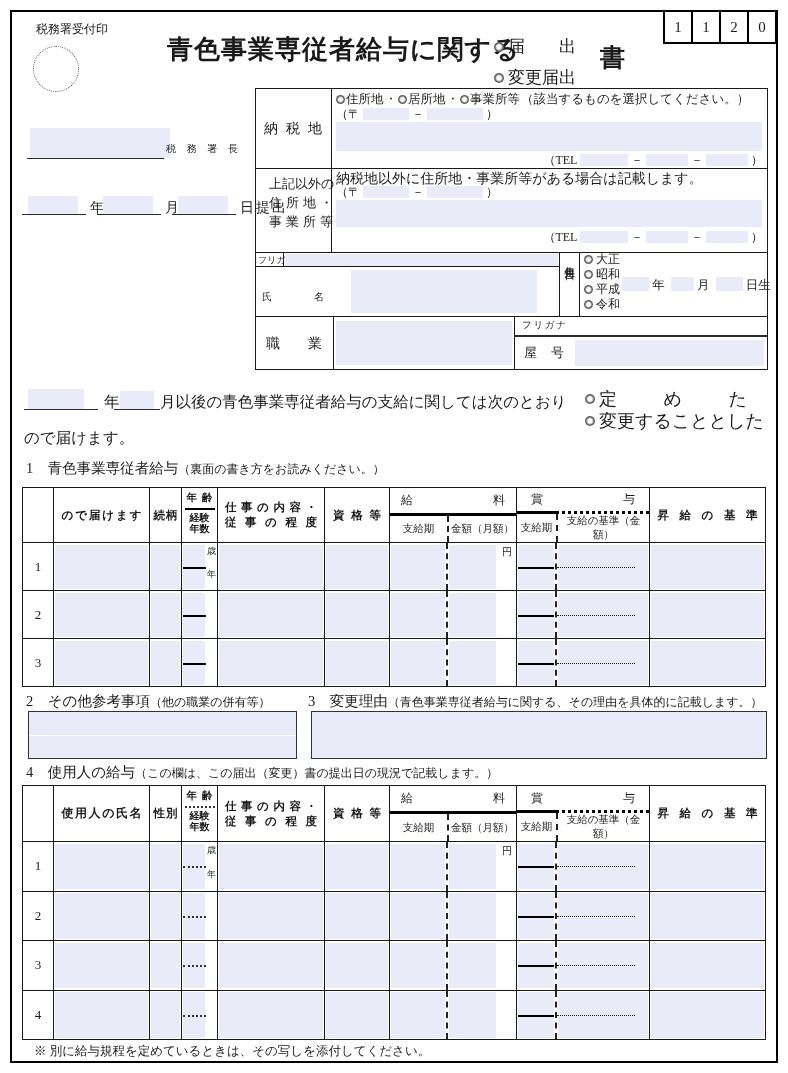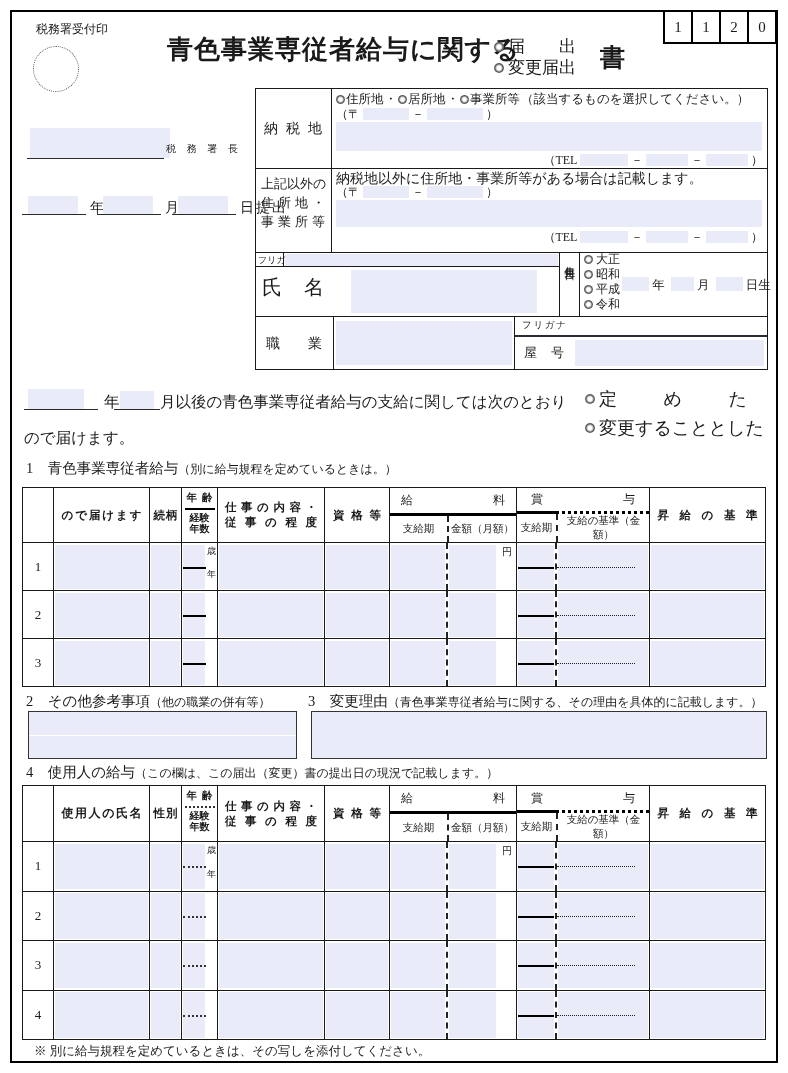--- a/index.html
+++ b/index.html
@@ -54,21 +54,21 @@
     <div class="codebox">1</div>
     <div class="codebox">2</div>
     <div class="codebox">0</div>
   </div>
 
   <div class="t" style="left:167px;top:34px;font-size:26px;font-weight:bold;letter-spacing:1px;">青色事業専従者給与に関する</div>
   <div class="t" style="left:494px;top:36px;display:flex;align-items:center;gap:4px;">
     <span class="rd"></span>
     <span class="sp" style="width:68px;font-size:17px;">届出</span>
   </div>
-  <div class="t" style="left:494px;top:57px;display:flex;align-items:center;gap:4px;">
+  <div class="t" style="left:494px;top:67px;display:flex;align-items:center;gap:4px;">
     <span class="rd"></span>
     <span style="font-size:17px;">変更届出</span>
   </div>
   <div class="t" style="left:600px;top:42px;font-size:25px;font-weight:bold;">書</div>
 
   <div class="fb" style="left:30px;top:128px;width:140px;height:30px;"></div>
   <div class="ul" style="left:27px;top:158px;width:137px;"></div>
   <div class="t" style="left:166px;top:143px;font-size:10px;"><span class="sp" style="width:72px;">税務署長</span></div>
 
   <div class="fb" style="left:28px;top:196px;width:50px;height:18px;"></div>
@@ -117,21 +117,21 @@
     <div class="t" style="right:4px;top:64px;font-size:12px;">
       <span>（TEL</span>
       <span class="fi" style="width:48px;height:12px;"></span>
       <span>－</span>
       <span class="fi" style="width:42px;height:12px;"></span>
       <span>－</span>
       <span class="fi" style="width:42px;height:12px;"></span>
       <span>）</span>
     </div>
 
-    <div class="t" style="left:5px;top:85px;font-size:13px;line-height:19px;">
+    <div class="t" style="left:13px;top:85px;font-size:13px;line-height:19px;">
       <span class="sp" style="width:64px;">上記以外の</span><br>
       <span class="sp" style="width:64px;">住所地・</span><br>
       <span class="sp" style="width:64px;">事業所等</span>
     </div>
     <div class="t" style="left:80px;top:81px;font-size:14px;">納税地以外に住所地・事業所等がある場合は記載します。</div>
     <div class="t" style="left:80px;top:96px;font-size:12px;">
       <span>（〒</span>
       <span class="fi" style="width:46px;height:12px;"></span>
       <span>－</span>
       <span class="fi" style="width:56px;height:12px;"></span>
@@ -143,21 +143,21 @@
       <span class="fi" style="width:48px;height:12px;"></span>
       <span>－</span>
       <span class="fi" style="width:42px;height:12px;"></span>
       <span>－</span>
       <span class="fi" style="width:42px;height:12px;"></span>
       <span>）</span>
     </div>
 
     <div class="t" style="left:2px;top:166px;font-size:9px;"><span class="sp" style="width:23px;">フリガナ</span></div>
     <div class="fb" style="left:28.5px;top:164.5px;width:273px;height:12px;"></div>
-    <div class="t" style="left:6px;top:186px;font-size:20px;"><span class="sp" style="width:62px;">氏名</span></div>
+    <div class="t" style="left:6px;top:202px;font-size:10px;"><span class="sp" style="width:62px;">氏名</span></div>
     <div class="fb" style="left:95px;top:181px;width:186px;height:43px;"></div>
     <div class="t vt" style="left:306px;top:168px;font-size:11px;letter-spacing:1.5px;">生年月日</div>
     <div style="position:absolute;left:328px;top:164px;display:flex;flex-direction:column;gap:1.5px;">
       <div class="era-row">
           <span class="rd sm"></span>
           <span>大正</span>
         </div>
       <div class="era-row">
           <span class="rd sm"></span>
           <span>昭和</span>
@@ -190,28 +190,28 @@
   <div class="fb" style="left:28px;top:389px;width:56px;height:20px;"></div>
   <div class="ul" style="left:24px;top:409px;width:74px;"></div>
   <div class="t" style="left:104px;top:392px;font-size:15.5px;">年</div>
   <div class="fb" style="left:120px;top:391px;width:34px;height:18px;"></div>
   <div class="ul" style="left:114px;top:409px;width:46px;"></div>
   <div class="t" style="left:585px;top:388px;display:flex;align-items:center;gap:4px;">
     <span class="rd"></span>
     <span class="sp" style="width:148px;font-size:18px;">定めた</span>
   </div>
   <div class="t" style="left:160px;top:392px;font-size:15.5px;">月以後の青色事業専従者給与の支給に関しては次のとおり</div>
-  <div class="t" style="left:585px;top:410px;display:flex;align-items:center;gap:4px;margin-top:7px;">
+  <div class="t" style="left:585px;top:410px;display:flex;align-items:center;gap:4px;">
     <span class="rd"></span>
     <span style="font-size:18px;">変更することとした</span>
   </div>
   <div class="t" style="left:24px;top:428px;font-size:15.5px;">ので届けます。</div>
 
   <div class="t" style="left:26px;top:459px;font-size:14.5px;">
-    <span>1</span>　<span>青色事業専従者給与</span><span style="font-size:12px;">（別に給与規程を定めているときは。）</span>
+    <span>1</span>　<span>青色事業専従者給与</span><span style="font-size:12px;">（裏面の書き方をお読みください。）</span>
   </div>
   <div class="dtable" style="left:22px;top:487px;width:744px;height:200px;">
       <div class="thead" style="height: 54px;">
         <div class="hc" style="width: 30px;"></div>
         <div class="hc bl" style="width: 96px;">
           <span class="sp" style="width: 80px; font-size: 11.5px;">ので届けます</span>
         </div>
         <div class="hc bl" style="width: 32px;">
           <span class="sp" style="width: 24px; font-size: 11.5px;">続柄</span>
         </div>

